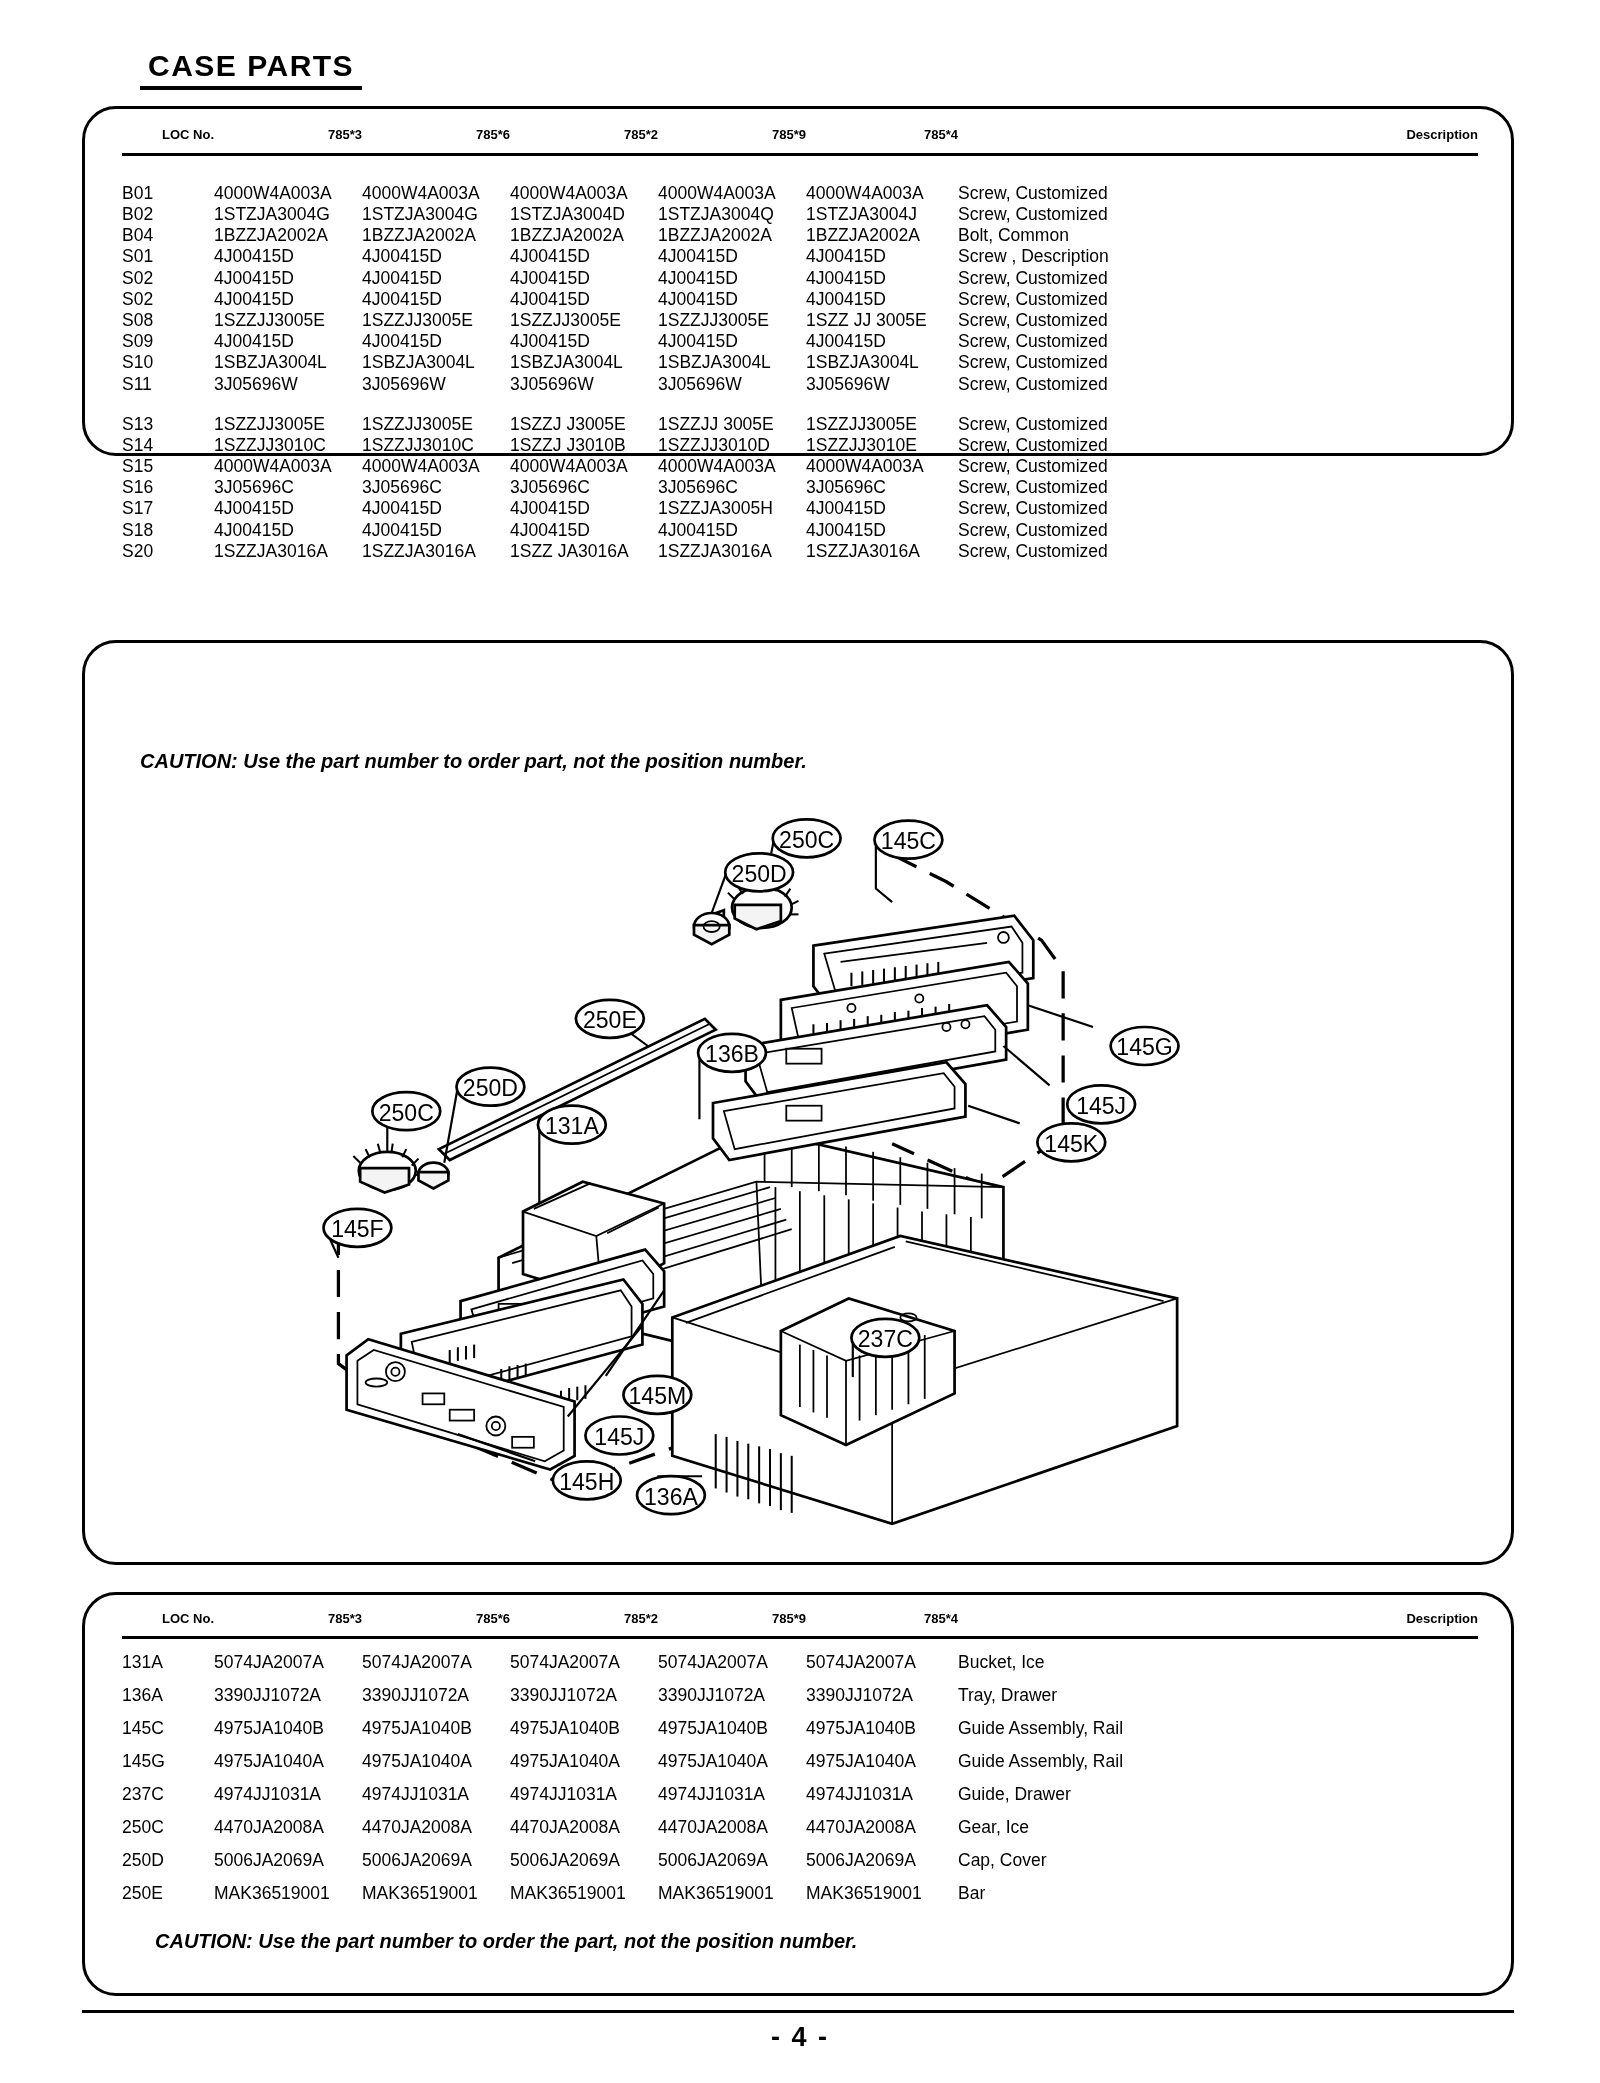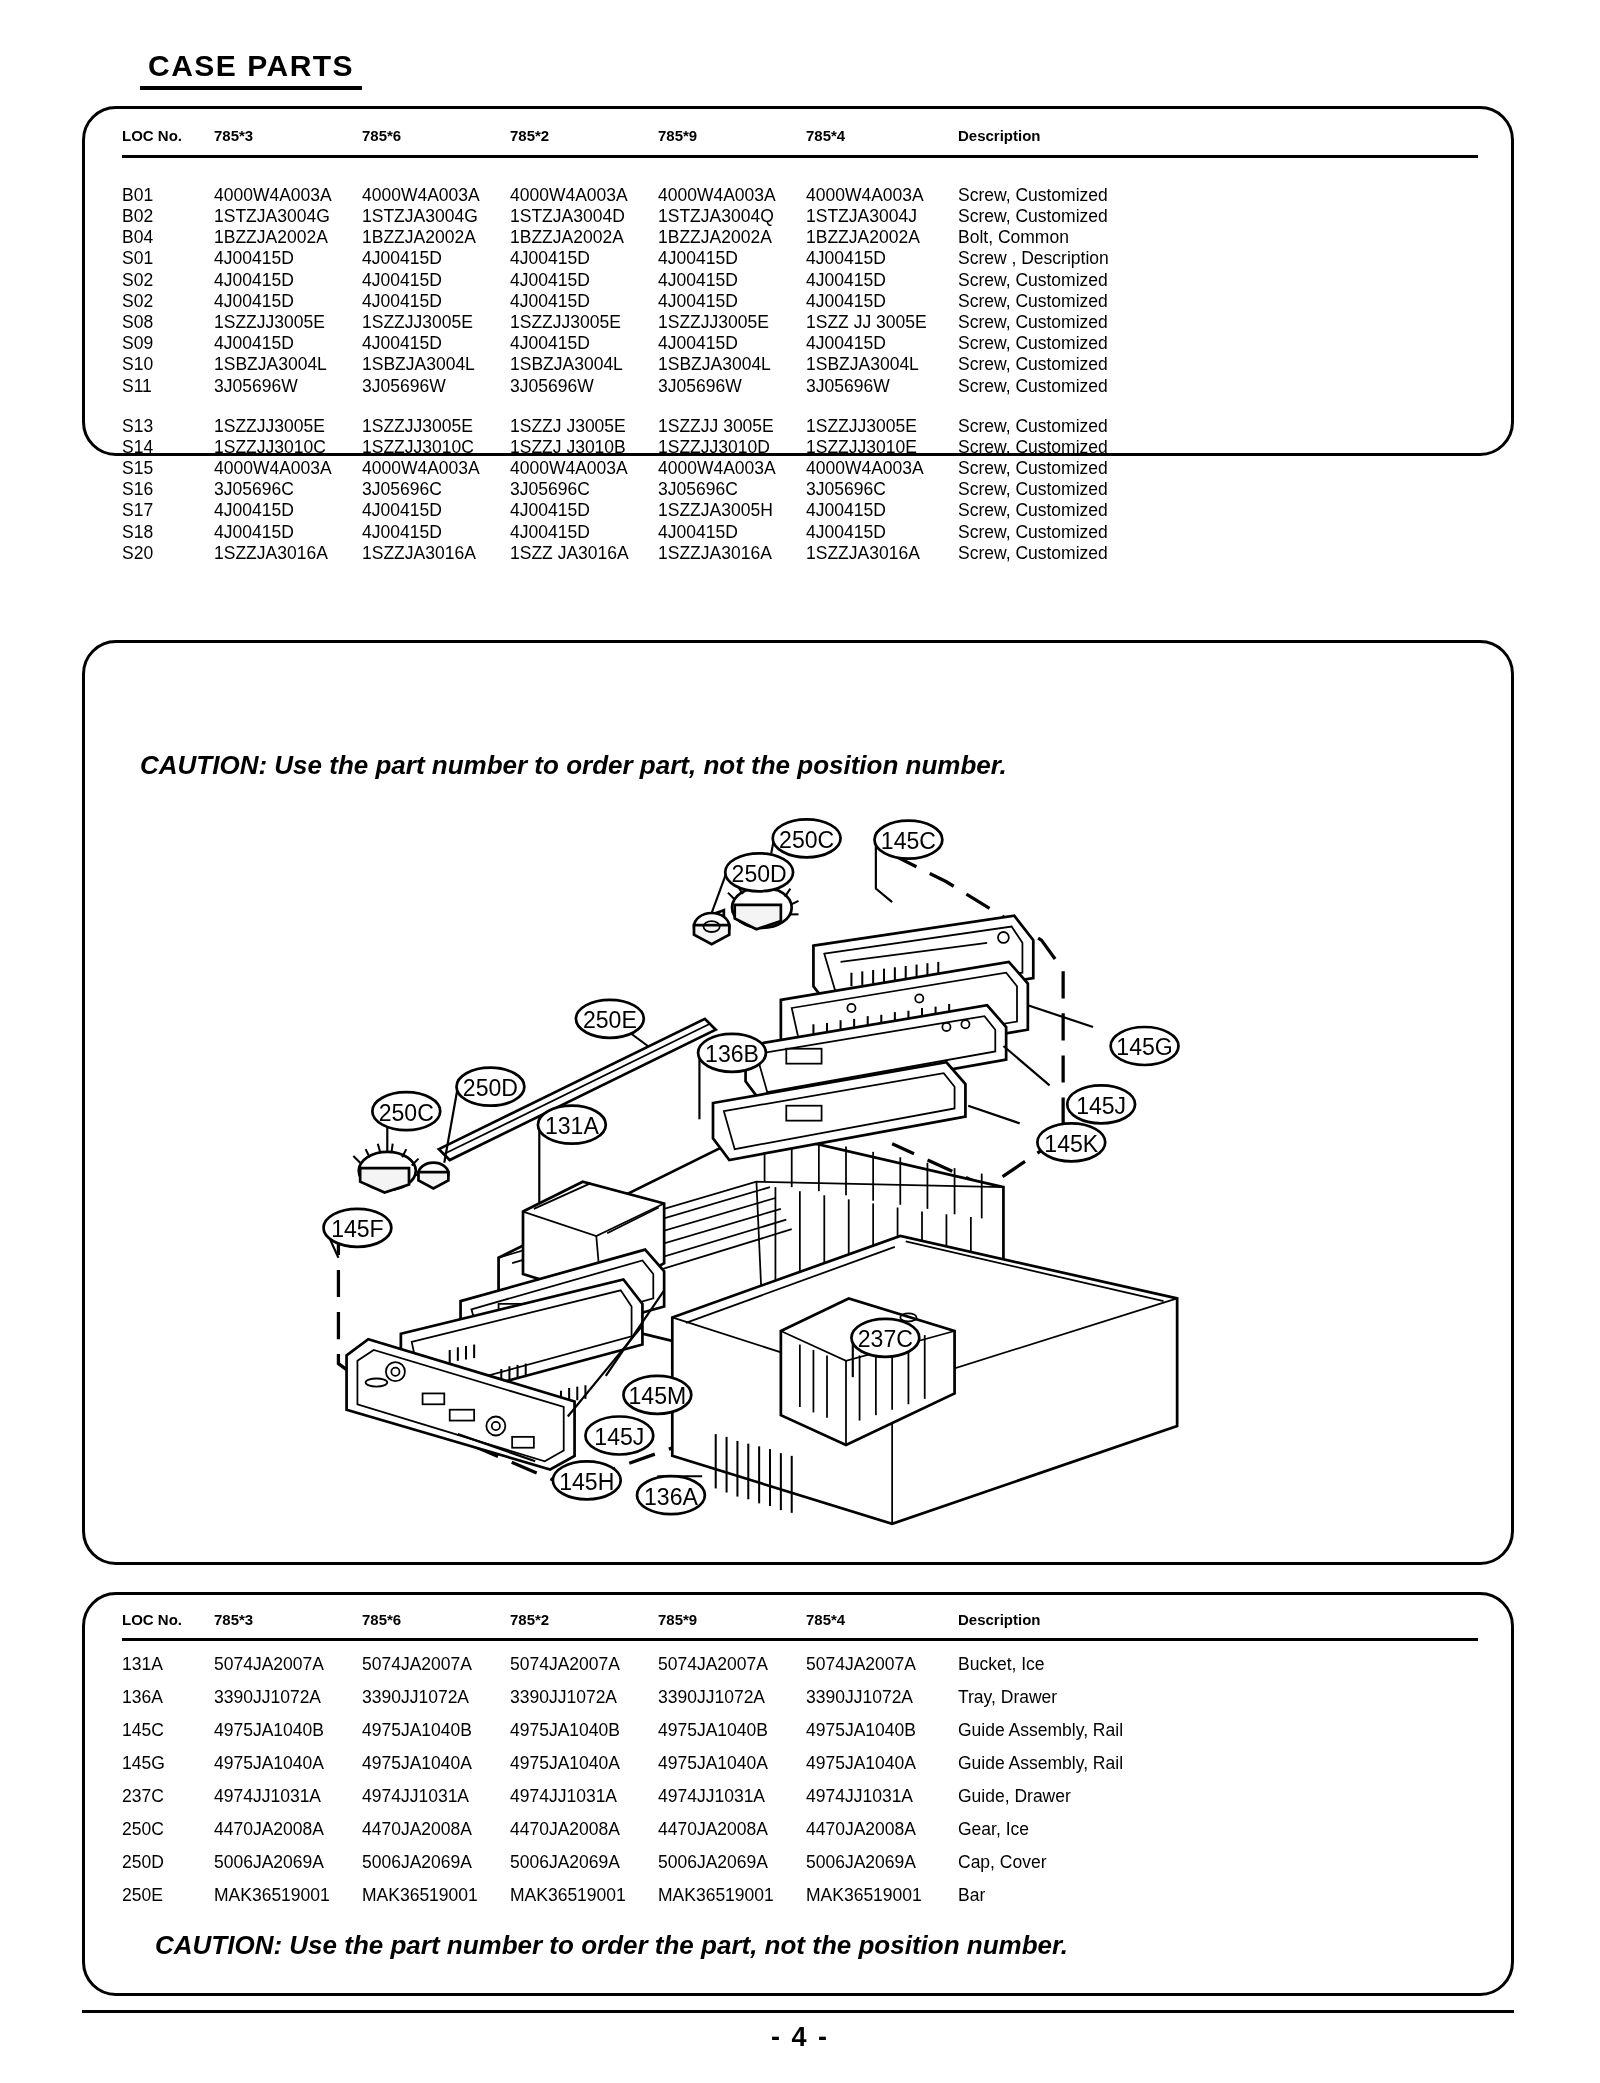--- a/index.html
+++ b/index.html
@@ -46,23 +46,23 @@
   .parts-table {
     position: absolute;
     border-collapse: collapse;
     font-size: 17.5px;
     line-height: 1.0;
   }
   #case-table   { left: 122px; top: 128px; width: 1356px; }
   #legend-table { left: 122px; top: 1612px; width: 1356px; }
 
   .parts-table th {
-    text-align: left;
+    text-align: right;
     font-weight: bold;
-    font-size: 15px;
+    font-size: 13px;
     padding: 0 0 11px 0;
     white-space: nowrap;
     border-bottom: 3px solid #000;
   }
   .parts-table td {
     text-align: left;
     font-weight: normal;
     white-space: nowrap;
     padding: 0;
   }
@@ -74,21 +74,21 @@
   .col-pn   { width: 148px; }
   .col-pn-w { width: 152px; }
   .spacer-row td { height: 19px !important; }
 
   #case-table thead th { padding-bottom: 12px; }
   #case-table tbody tr:first-child td { padding-top: 27px; }
 
   
   .caution {
     position: absolute;
-    font-size: 26px;
+    font-size: 20px;
     font-weight: bold;
     font-style: italic;
     white-space: nowrap;
   }
   #caution-top    { left: 140px; top: 750px; }
   #caution-bottom { left: 155px; top: 1930px; }
 
   
   #footer-rule {
     position: absolute;

